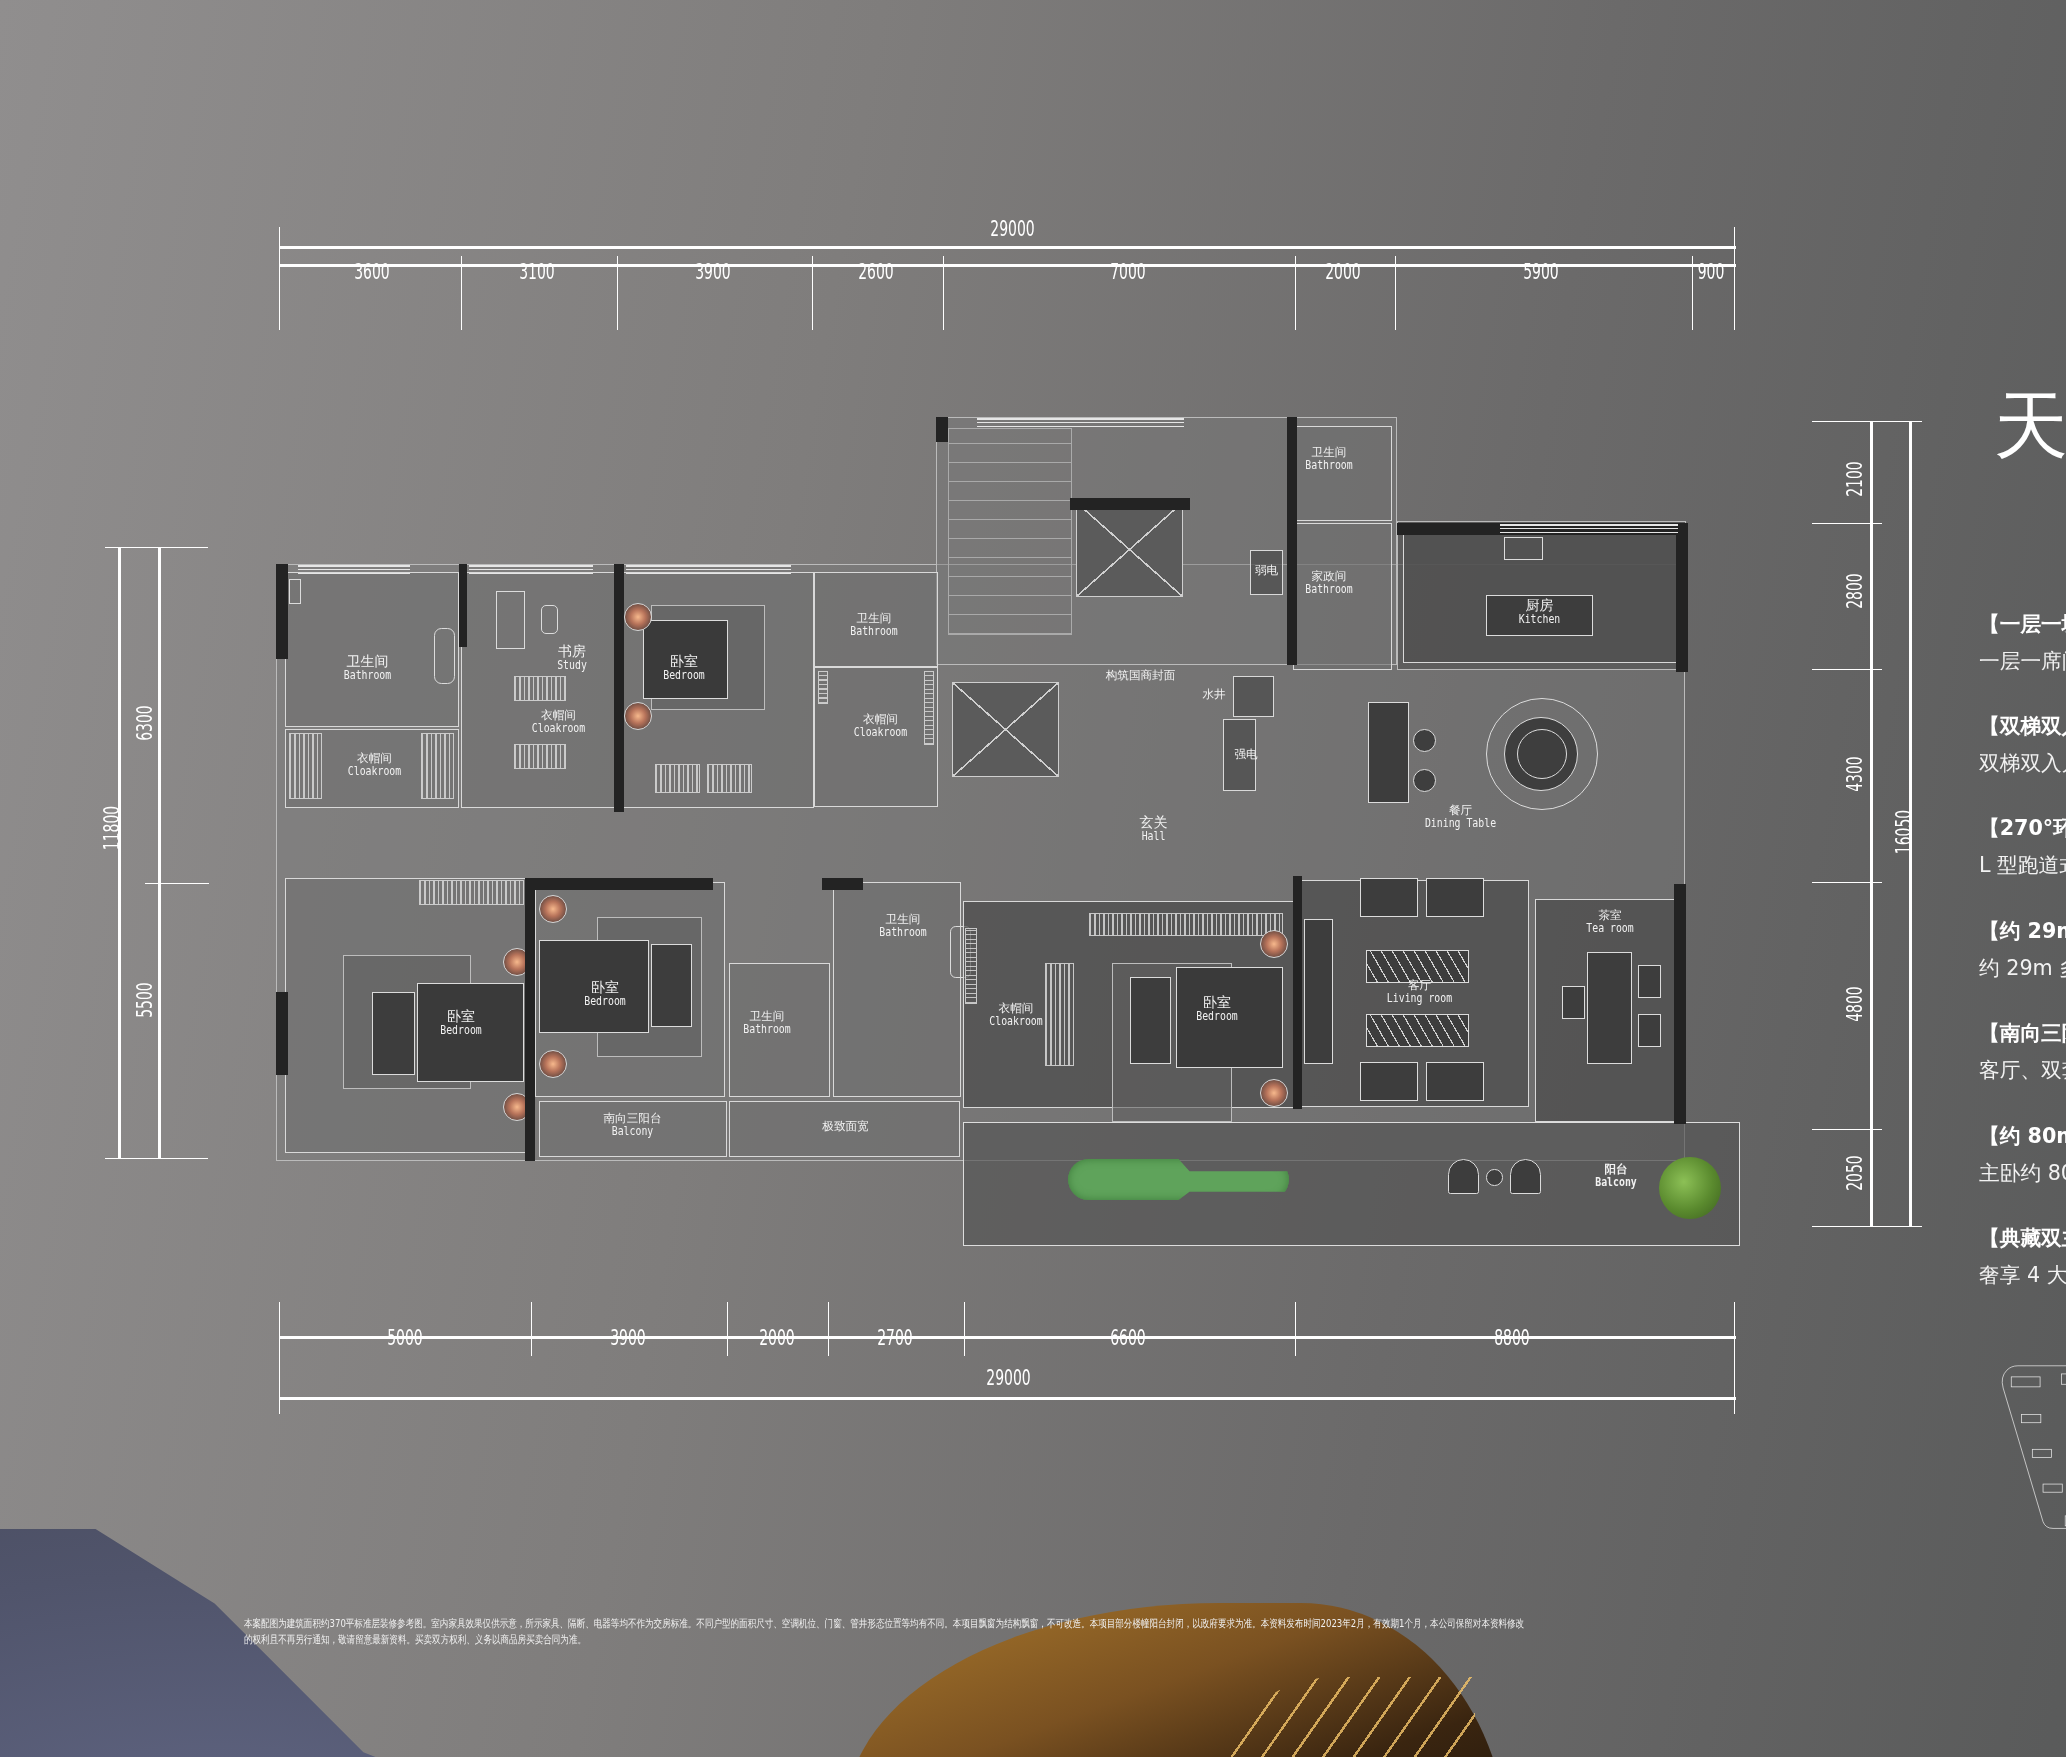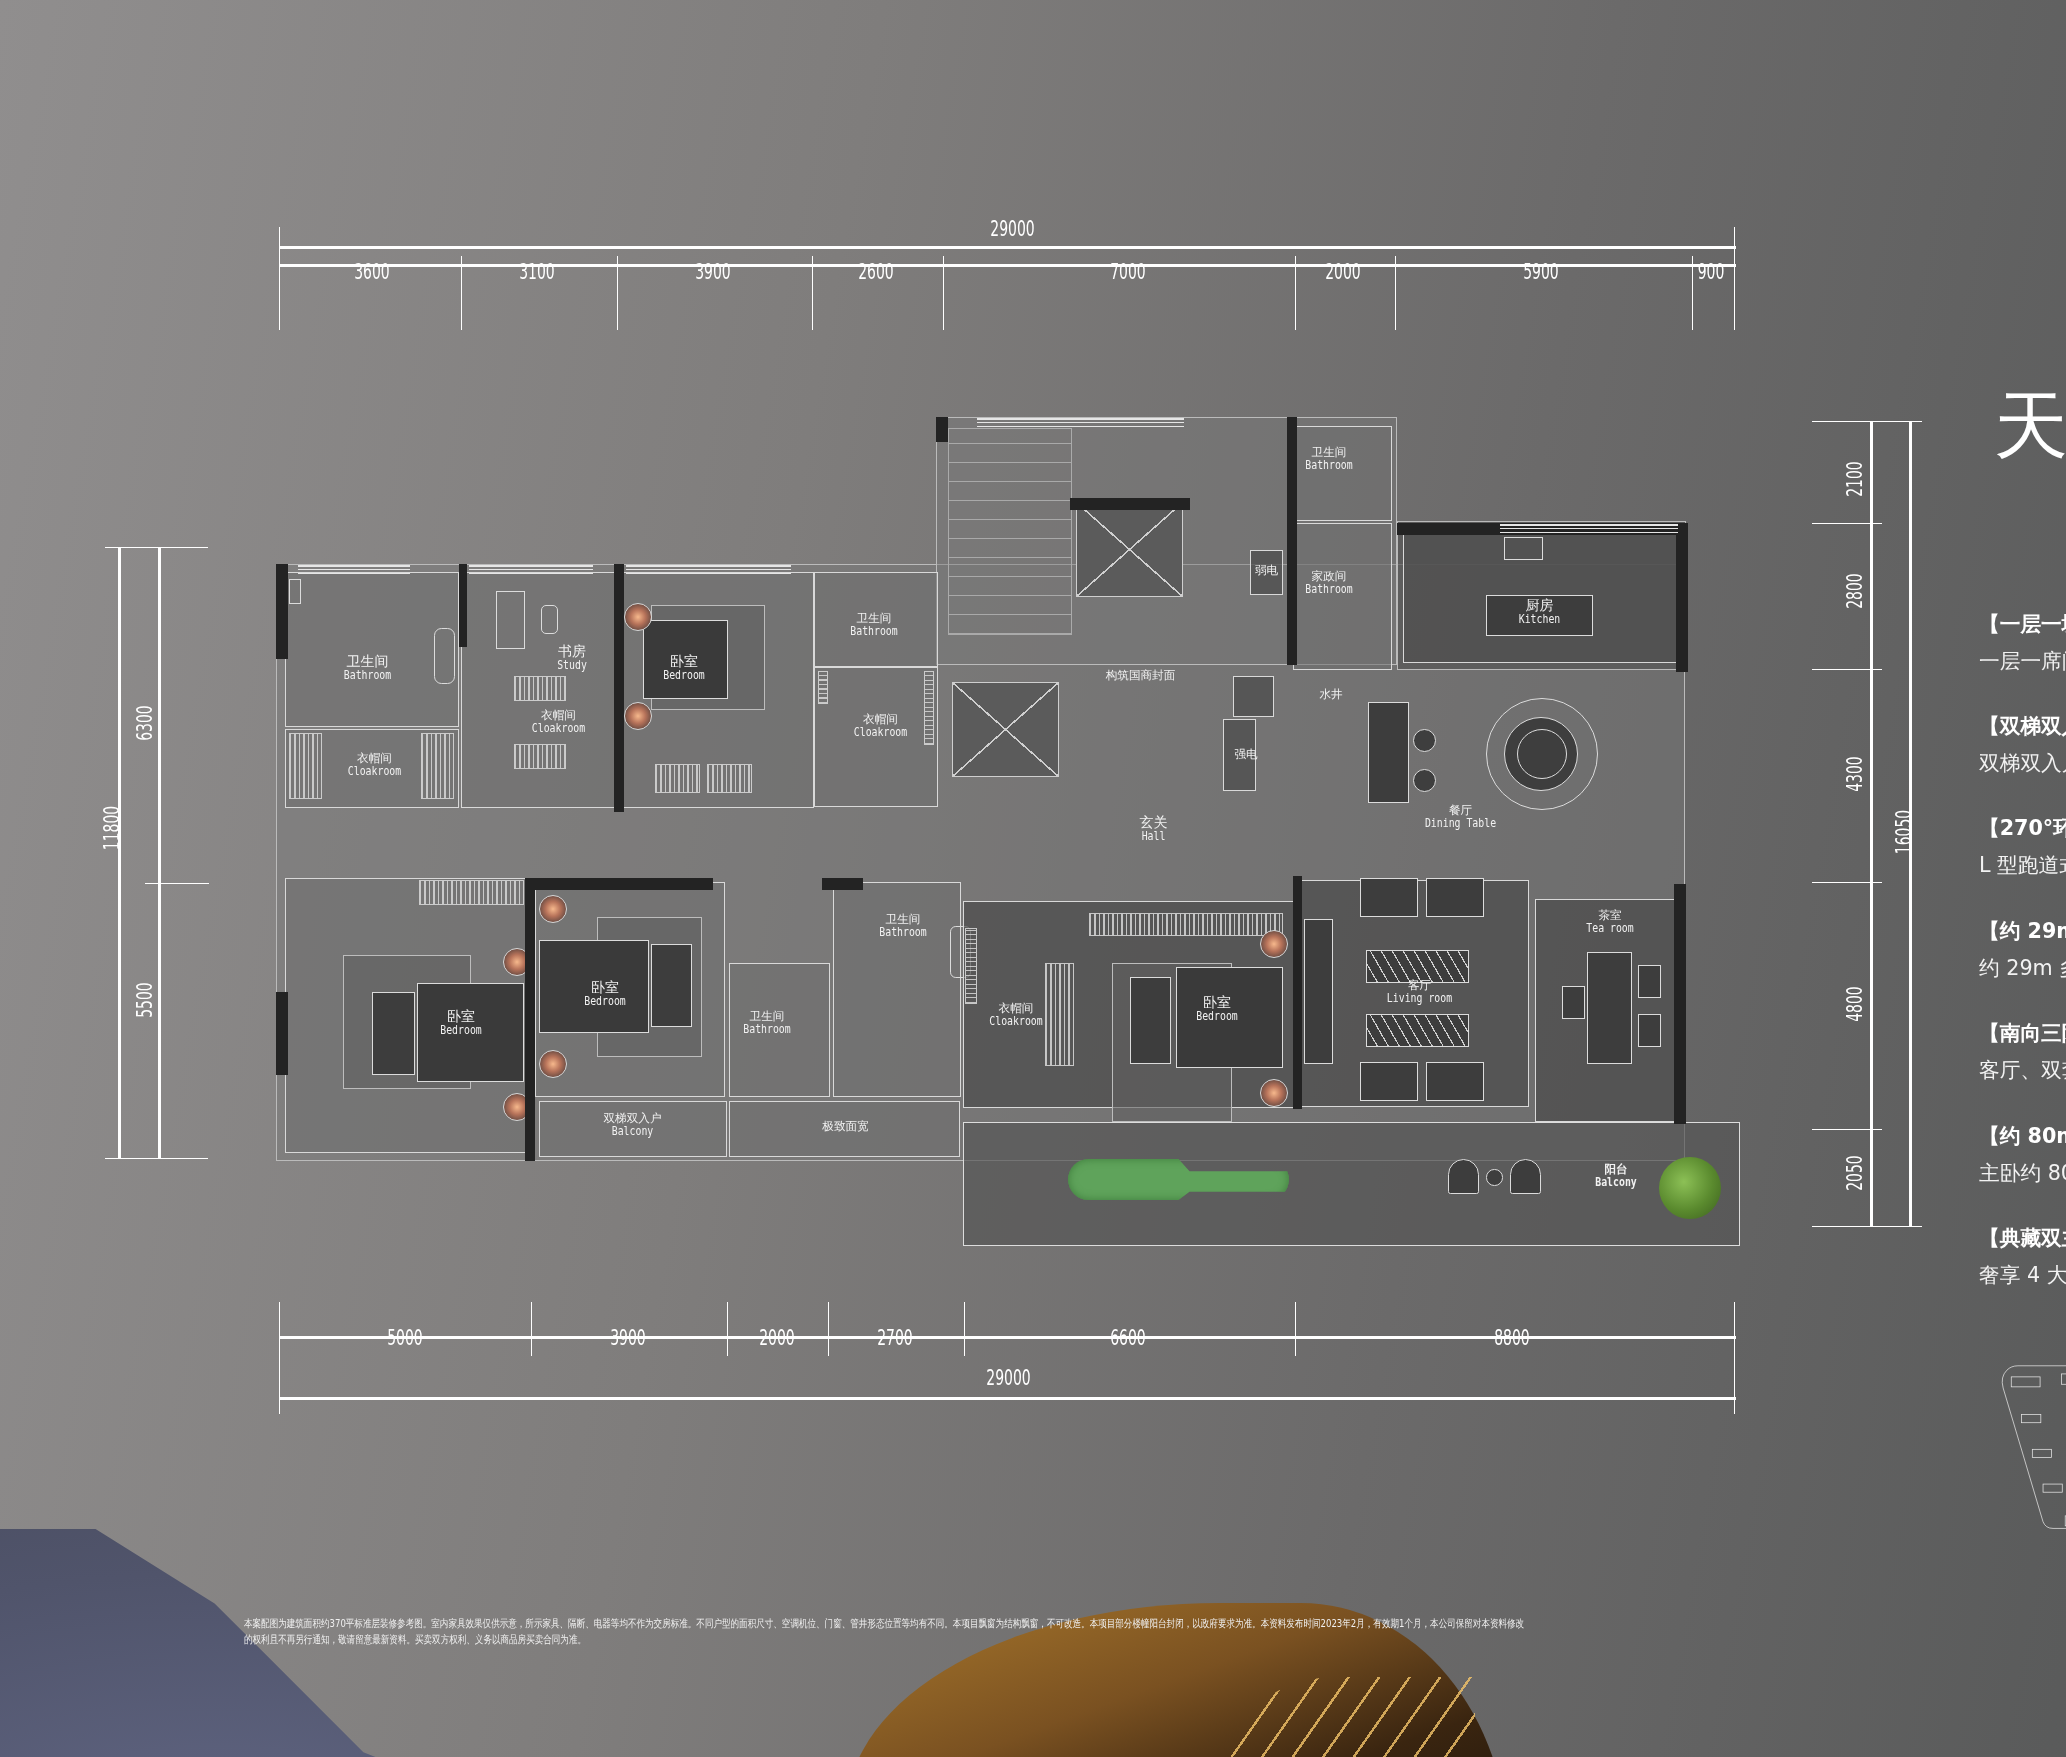--- a/index.html
+++ b/index.html
@@ -206,21 +206,21 @@
     <div class="elev" style="left:952px;top:682px;width:107px;height:95px;"></div>
     <div class="label small" style="left:1095px;top:669px;width:91px;">
       <span class="zh">构筑国商封面</span>
     </div>
 
     <div class="room dark" style="left:1250px;top:550px;width:33px;height:45px;"></div>
     <div class="label small" style="left:1250px;top:564px;width:33px;">
         <span class="zh">弱电</span>
       </div>
     <div class="room dark" style="left:1233px;top:676px;width:41px;height:41px;"></div>
-    <div class="label small" style="left:1303px;top:688px;width:56px;">
+    <div class="label small" style="left:1186px;top:688px;width:56px;">
         <span class="zh">水井</span>
       </div>
     <div class="room dark" style="left:1223px;top:719px;width:33px;height:72px;"></div>
     <div class="label small" style="left:1223px;top:748px;width:46px;">
         <span class="zh">强电</span>
       </div>
 
     <div class="room" style="left:1293px;top:426px;width:99px;height:95px;"></div>
     <div class="label small" style="left:1298px;top:446px;width:62px;">
       <span class="zh">卫生间</span>
@@ -286,21 +286,21 @@
     </div>
     <div class="room" style="left:833px;top:882px;width:128px;height:215px;"></div>
     <div class="furn" style="left:950px;top:926px;width:20.7px;height:52px;background:transparent;border-radius:5.8px;"></div>
     <div class="label small" style="left:872px;top:913px;width:62px;">
       <span class="zh">卫生间</span>
       <span class="en">Bathroom</span>
     </div>
 
     <div class="room" style="left:539px;top:1101px;width:188px;height:56px;"></div>
     <div class="label small" style="left:591px;top:1112px;width:83px;">
-      <span class="zh">双梯双入户</span>
+      <span class="zh">南向三阳台</span>
       <span class="en">Balcony</span>
     </div>
     <div class="room" style="left:729px;top:1101px;width:231px;height:56px;"></div>
     <div class="label small" style="left:804px;top:1120px;width:83px;">
       <span class="zh">极致面宽</span>
     </div>
 
     <div class="room dark" style="left:963px;top:901px;width:331px;height:207px;"></div>
     <div class="closet h" style="left:965px;top:928px;width:12.4px;height:76px;"></div>
     <div class="closet" style="left:1045px;top:963px;width:29px;height:103px;"></div>

